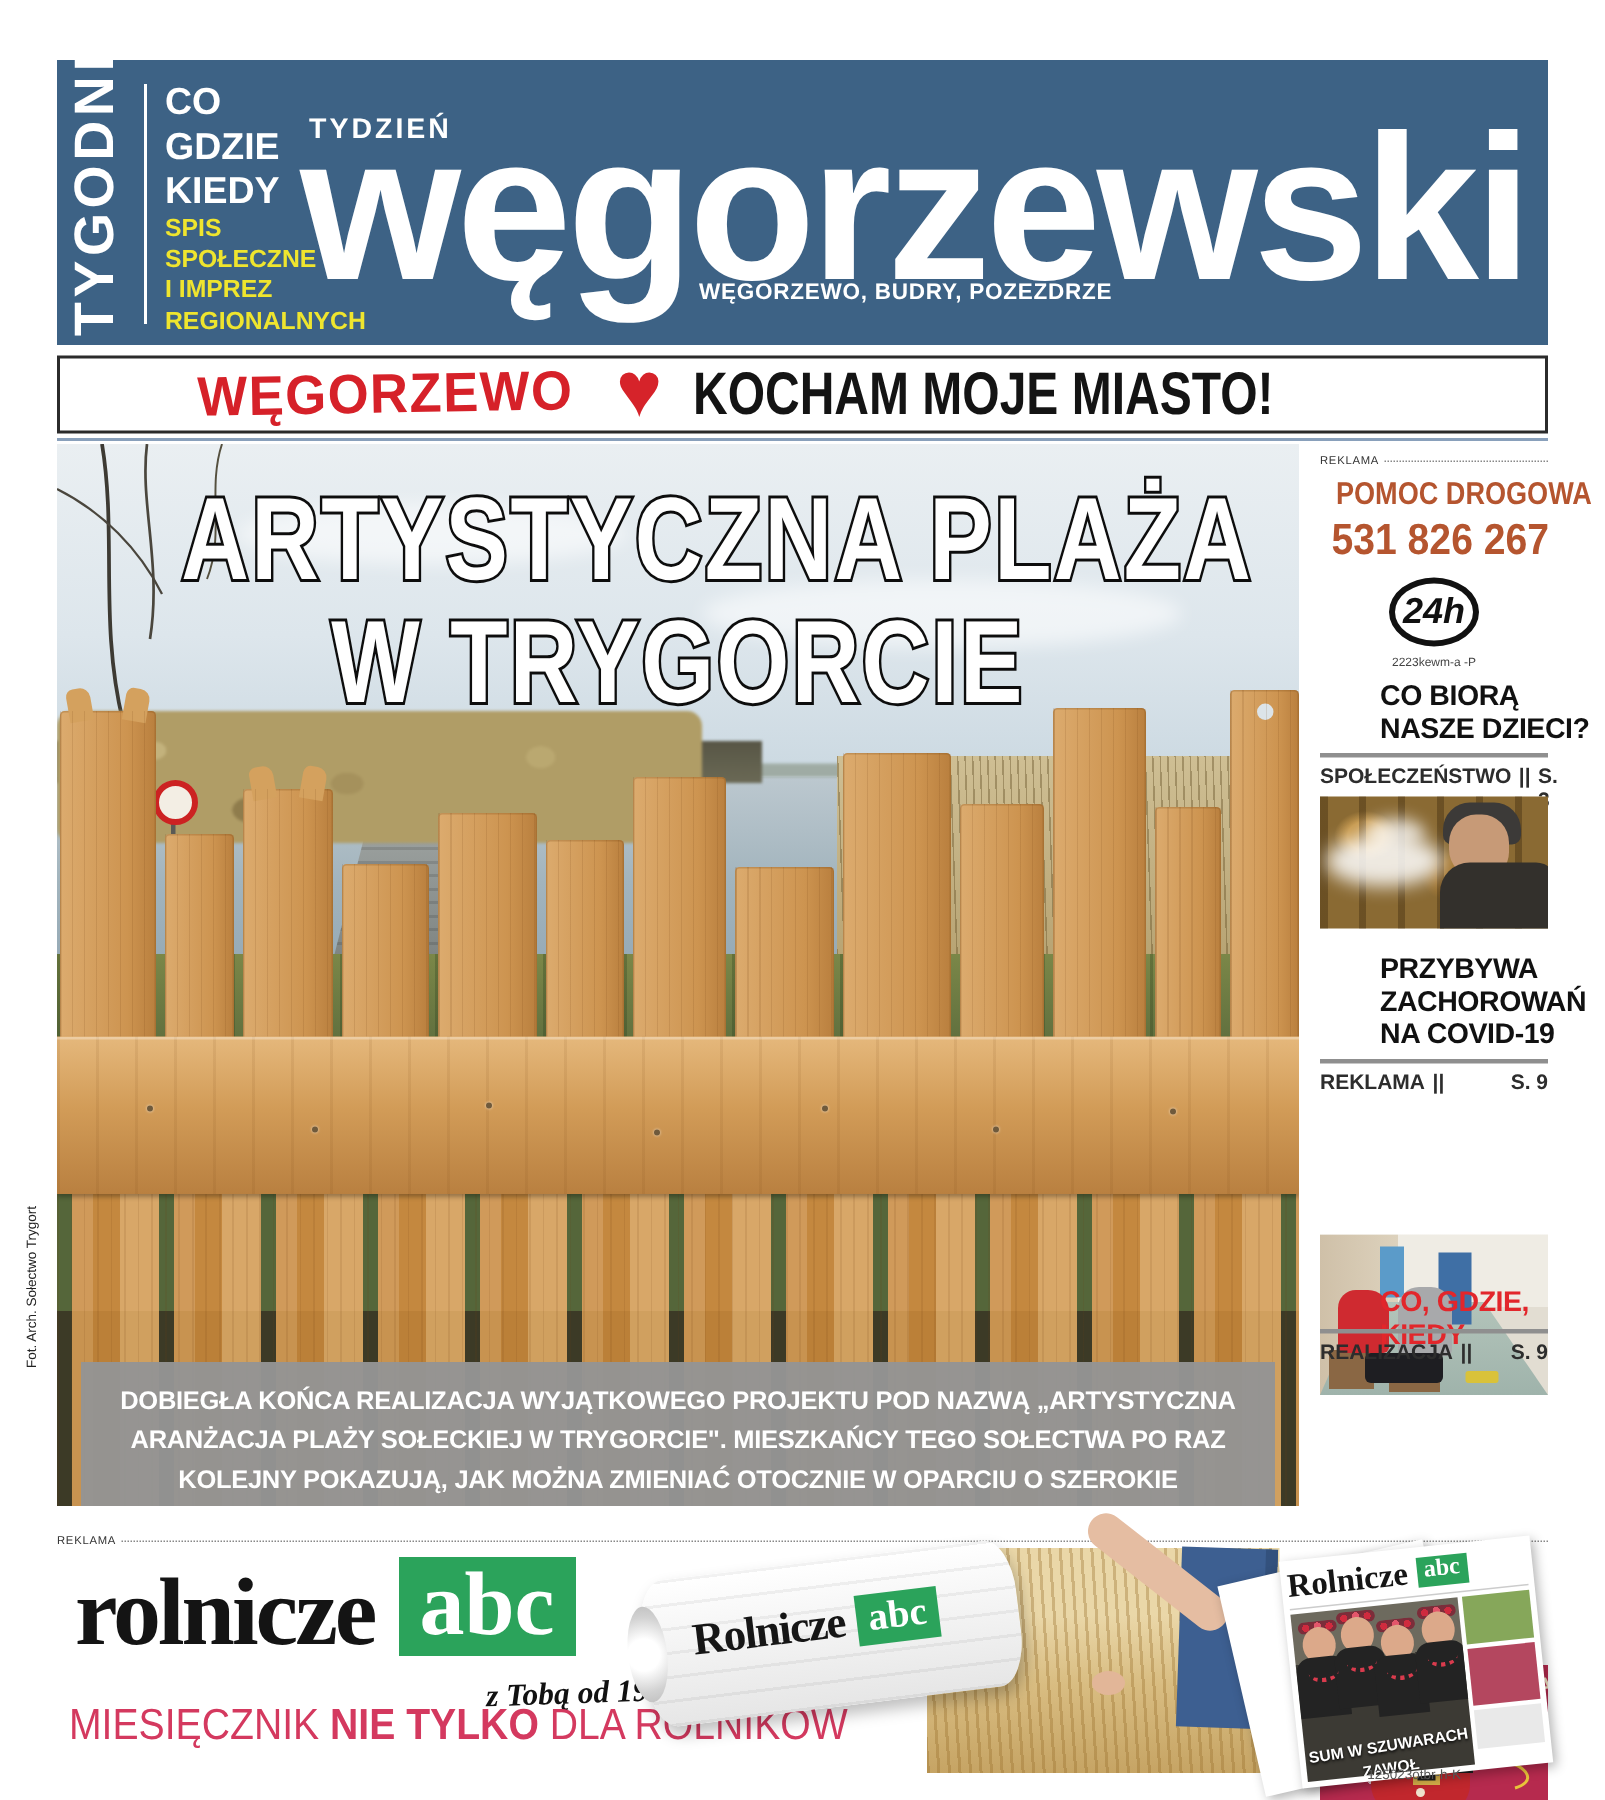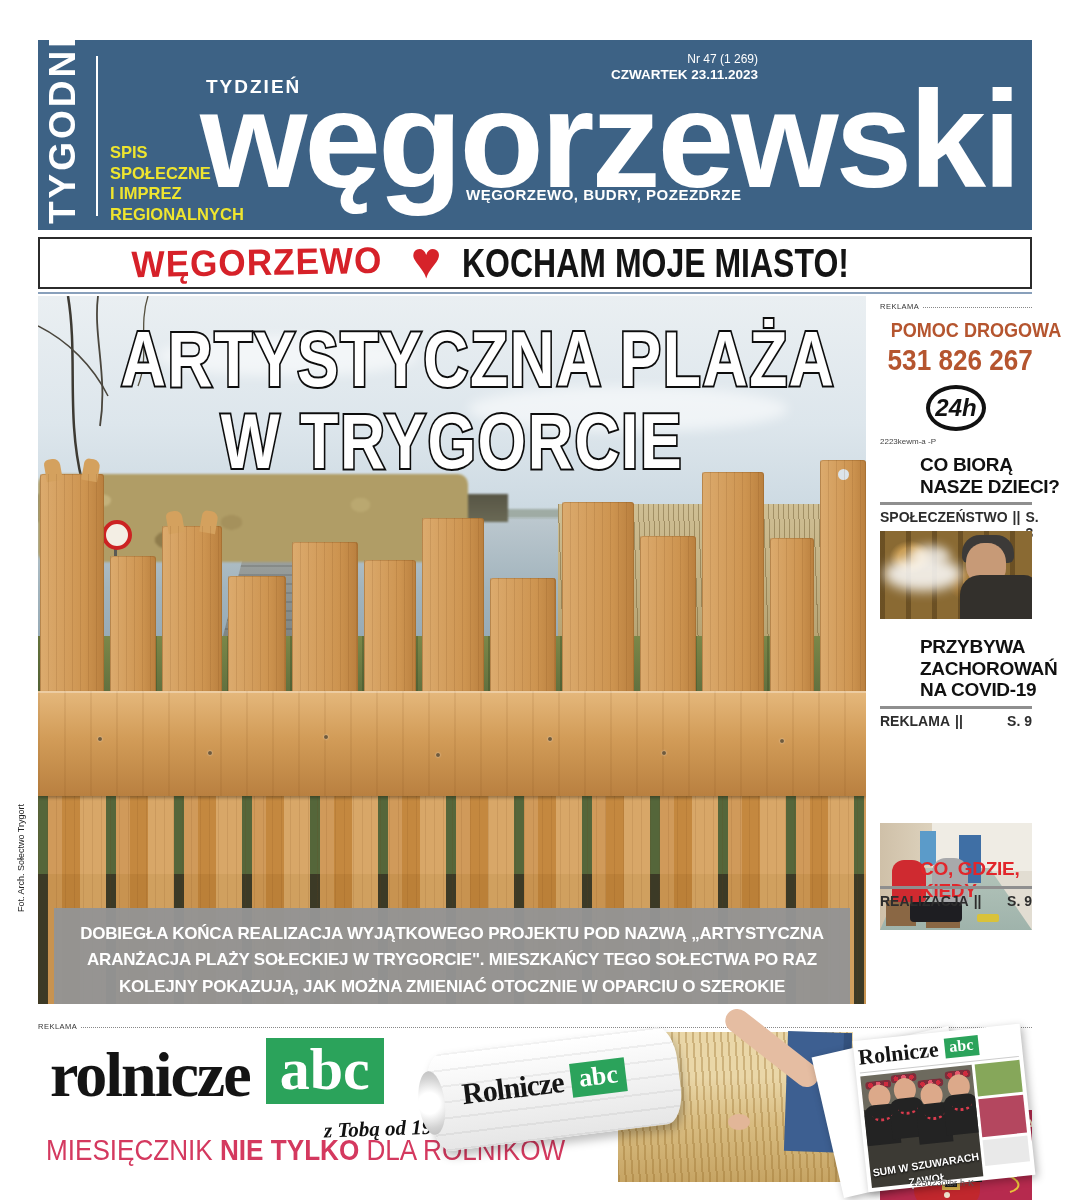--- a/index.html
+++ b/index.html
@@ -86,21 +86,21 @@
   
   .sidebar{left:880px;top:296px;width:152px;height:712px;}
   .reklama-row{display:flex;align-items:center;font-size:7.5px;letter-spacing:.5px;color:#333;}
   .reklama-row .dots{flex:1;border-bottom:1px dotted #888;margin-left:4px;height:1px;}
   .sb-reklama{left:0;top:6px;width:152px;}
   .sb-ad{left:0;top:22px;width:152px;text-align:center;color:#b5552f;}
   .sb-ad .l1{font-size:21px;font-weight:bold;transform:scaleX(.86);transform-origin:center;white-space:nowrap;}
   .sb-ad .ph{font-size:29px;font-weight:bold;margin-top:2px;transform:scaleX(.9);transform-origin:center;white-space:nowrap;}
   .badge24{display:inline-block;margin-top:8px;width:52px;height:38px;border:4px solid #111;border-radius:50%;
            color:#111;font-size:24px;font-weight:bold;font-style:italic;line-height:38px;}
-  .sb-ad .code{display:block;margin-top:6px;text-align:left;font-size:8px;color:#444;font-weight:normal;}
+  .sb-ad .code{display:block;margin-top:6px;text-align:center;font-size:8px;color:#444;font-weight:normal;}
   .teaser-title{font-size:19px;font-weight:bold;line-height:1.14;color:#111;letter-spacing:-.3px;margin-left:40px;}
   .teaser-title.red{color:#e2262b;}
   .teaser-div{height:3px;background:#8f8f8f;}
   .teaser-row{display:flex;justify-content:space-between;font-size:14px;font-weight:bold;color:#2d2d2d;}
   .teaser-row .lft span{margin-right:5px;}
   .sb-photo{width:152px;overflow:hidden;position:relative;}
   
   .ph1{background:repeating-linear-gradient(90deg,rgba(50,32,8,.35) 0 5px,transparent 5px 26px),
         radial-gradient(30px 24px at 20% 30%,#c89a4e 40%,transparent 70%),
         radial-gradient(34px 26px at 60% 60%,#a57833 40%,transparent 70%),#8a6a33;}
@@ -189,33 +189,34 @@
   .cv-side{flex:1;margin-left:3px;display:flex;flex-direction:column;gap:3px;}
   .thumb{width:100%;}
   .ad-code{position:absolute;right:58px;top:156px;font-size:9px;color:#555;}
 </style>
 </head>
 <body>
 
 <div class="abs masthead">
   <div class="abs mh-vert">TYGODNIK</div>
   <div class="abs mh-divider"></div>
+  <div class="abs mh-kicker">
+    <div>CO</div>
+    <div>GDZIE</div>
+    <div>KIEDY</div>
+  </div>
   <div class="abs mh-spis">
     <div>SPIS</div>
     <div>SPOŁECZNE</div>
     <div>I IMPREZ</div>
     <div>REGIONALNYCH</div>
   </div>
   <div class="abs mh-logo-top">TYDZIEŃ</div>
   <div class="abs mh-logo-main">węgorzewski</div>
   <div class="abs mh-subtitle">WĘGORZEWO, BUDRY, POZEZDRZE</div>
-  <div class="abs mh-issue">
-    <div class="no">Nr 47 (1 269)</div>
-    <div class="date">CZWARTEK 23.11.2023</div>
-  </div>
 </div>
 
 <div class="abs banner">
   <span class="city">WĘGORZEWO</span>
   <span class="heart">♥</span>
   <span class="slogan">KOCHAM MOJE MIASTO!</span>
 </div>
 <div class="abs banner-line"></div>
 
 <div class="abs photo">

